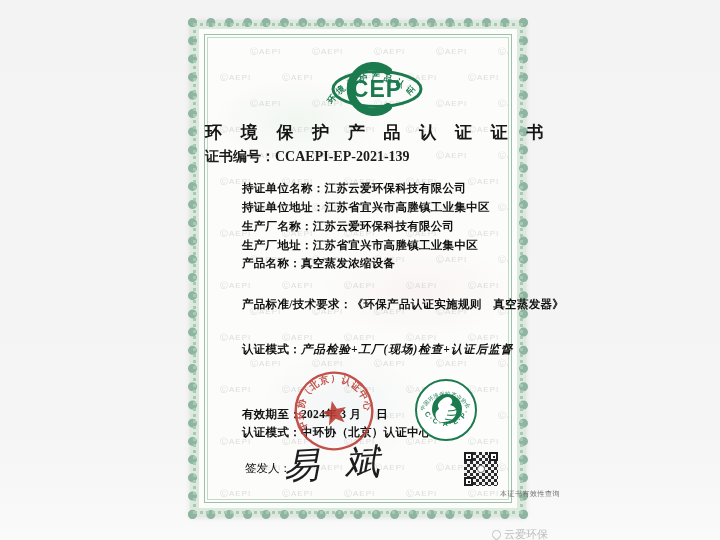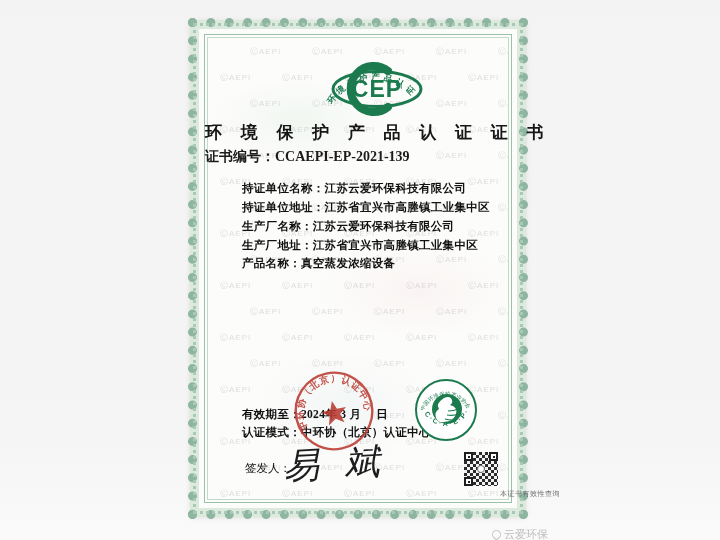--- a/index.html
+++ b/index.html
@@ -194,20 +194,22 @@
   </svg>
 
   <div class="title">环 境 保 护 产 品 认 证 证 书</div>
   <div class="certno"><span>证书编号：</span><span>CCAEPI-EP-2021-139</span></div>
 
   <div class="field" style="top:181px"><span>持证单位名称：</span><span>江苏云爱环保科技有限公司</span></div>
   <div class="field" style="top:200px"><span>持证单位地址：</span><span>江苏省宜兴市高塍镇工业集中区</span></div>
   <div class="field" style="top:219px"><span>生产厂名称：</span><span>江苏云爱环保科技有限公司</span></div>
   <div class="field" style="top:256px"><span>产品名称：</span><span>真空蒸发浓缩设备</span></div>
   <div class="field" style="top:238px"><span>生产厂地址：</span><span>江苏省宜兴市高塍镇工业集中区</span></div>
+  <div class="field" style="top:297px"><span>产品标准/技术要求：</span><span>《环保产品认证实施规则　真空蒸发器》</span></div>
+  <div class="field" style="top:342px"><span>认证模式：</span><span class="mode-val">产品检验+工厂(现场)检查+认证后监督</span></div>
 
   <div class="field" style="top:407px"><span>有效期至：</span><span>2024年 3 月　 日</span></div>
   <div class="field" style="top:425px"><span>认证模式：</span><span>中环协（北京）认证中心</span></div>
 
   <svg class="stamp" viewBox="0 0 90 90">
     <defs>
       <path id="stampArc" d="M 14 58 A 33 33 0 1 1 76 58"></path>
     </defs>
     <circle cx="45" cy="45" r="41" fill="none" stroke="#bb3a32" stroke-width="2.6"></circle>
     <text font-size="10" fill="#bb3a32" letter-spacing="1" font-weight="bold">

